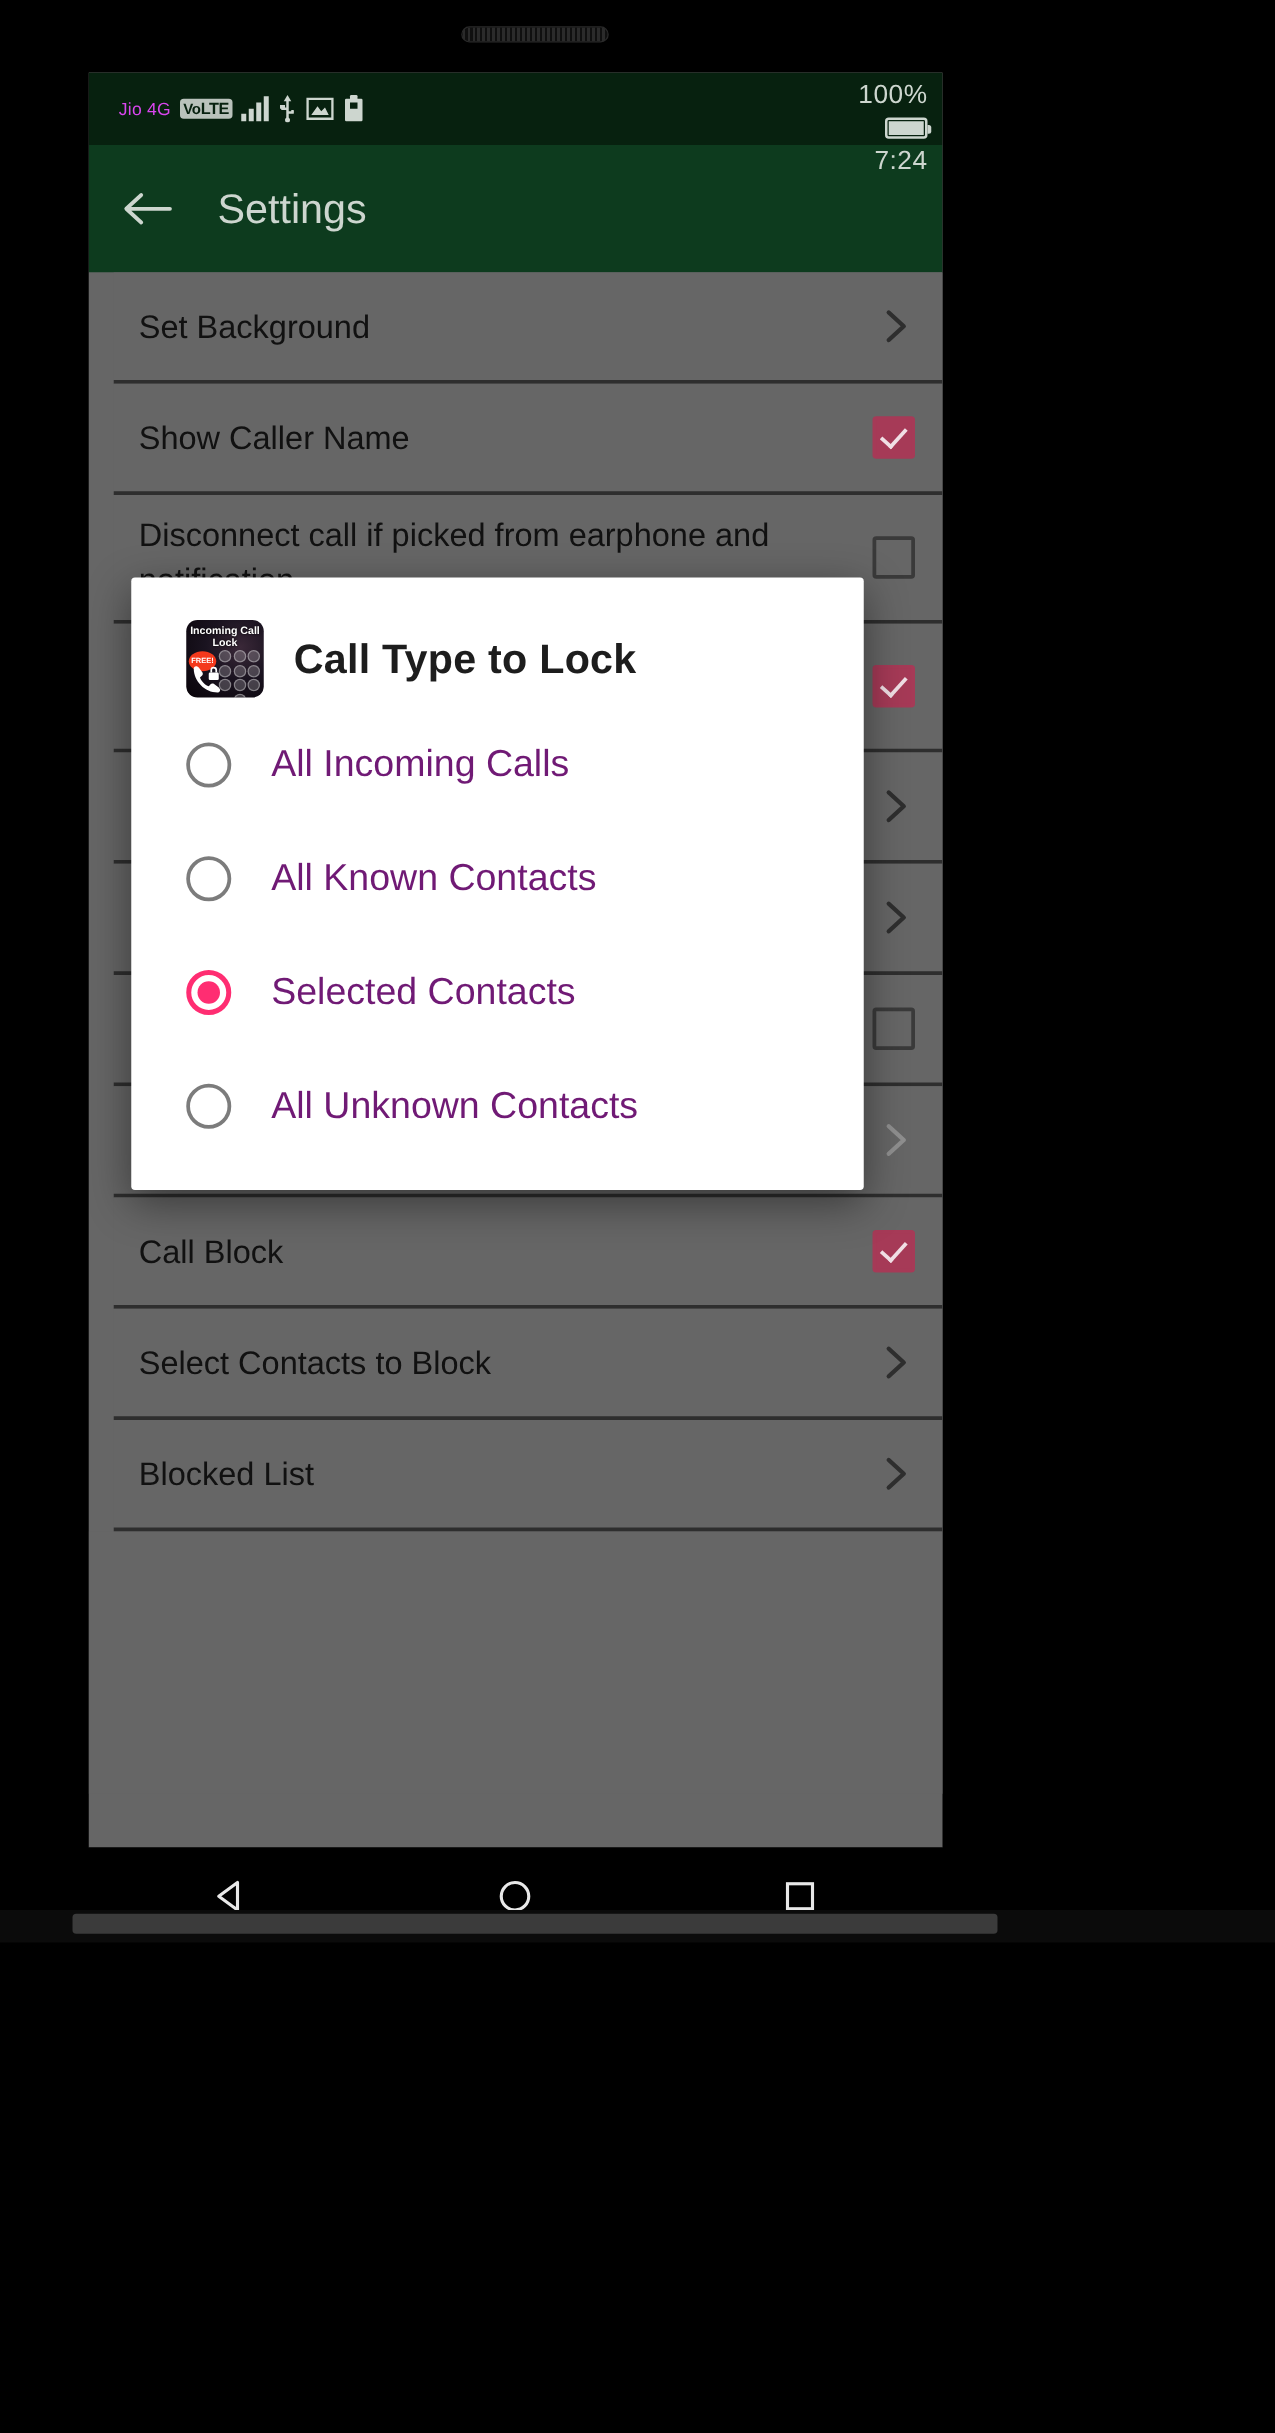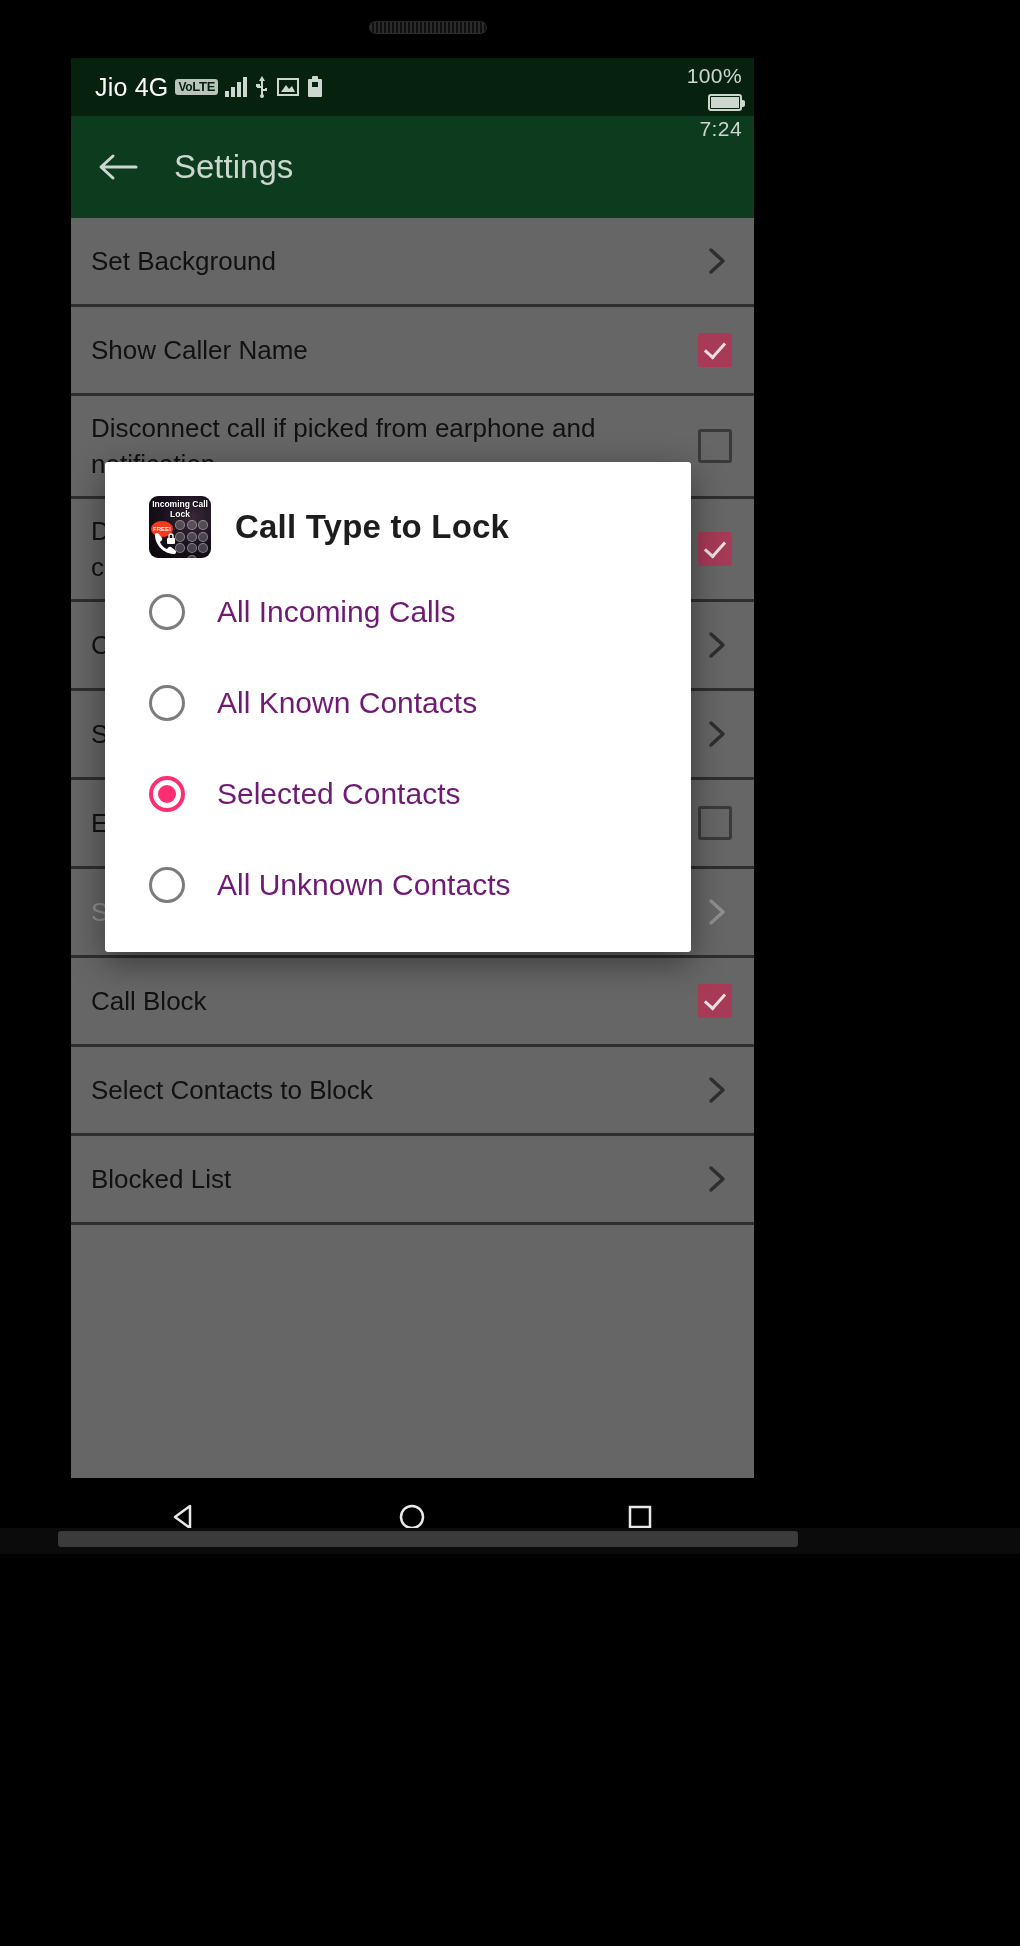--- a/index.html
+++ b/index.html
@@ -56,21 +56,21 @@
   #status-bar {
     position: relative;
     height: 58px;
     background: #07210f;
     display: flex; align-items: center;
     padding: 0 12px 0 24px;
     color: #cfd8d0;
   }
   .sb-left { display: flex; align-items: center; gap: 7px; }
   .sb-right { margin-left: auto; display: flex; align-items: flex-end; gap: 6px; flex-direction: column; }
-  .sb-text { font-size: 25px; letter-spacing: .2px; color: #ffffff; }
+  .sb-text { font-size: 14px; letter-spacing: .2px; color: #d946ef; }
   .volte-badge {
     background: #b9c2bb; color: #07210f;
     font-size: 12px; font-weight: bold;
     padding: 1px 3px; border-radius: 3px;
     letter-spacing: -.3px; line-height: 14px;
   }
   .volte-badge .lte { font-size: 13px; }
   .sig-bars { display: flex; align-items: flex-end; gap: 2px; height: 20px; }
   .sig-bars i { display: block; width: 4px; background: #cdd6cf; }
   .sig-bars i:nth-child(1) { height: 6px; }
@@ -108,20 +108,21 @@
 
   
   #settings-list { background: #666666; }
   .list-row {
     position: relative;
     min-height: 89px;
     display: flex; align-items: center;
     padding: 14px 22px 14px 20px;
     border-bottom: 3px solid #2e2e2e;
     background: #666666;
+    margin-left: 20px;
   }
   .row-label {
     font-size: 26px; color: #111111;
     line-height: 36px; flex: 1; padding-right: 14px;
   }
   .row-label.dim { color: #8f8f8f; }
   .chev { width: 30px; height: 30px; flex: 0 0 auto; }
   .cbox {
     width: 34px; height: 34px; flex: 0 0 auto;
     border: 3px solid #3a3a3a; border-radius: 3px;

